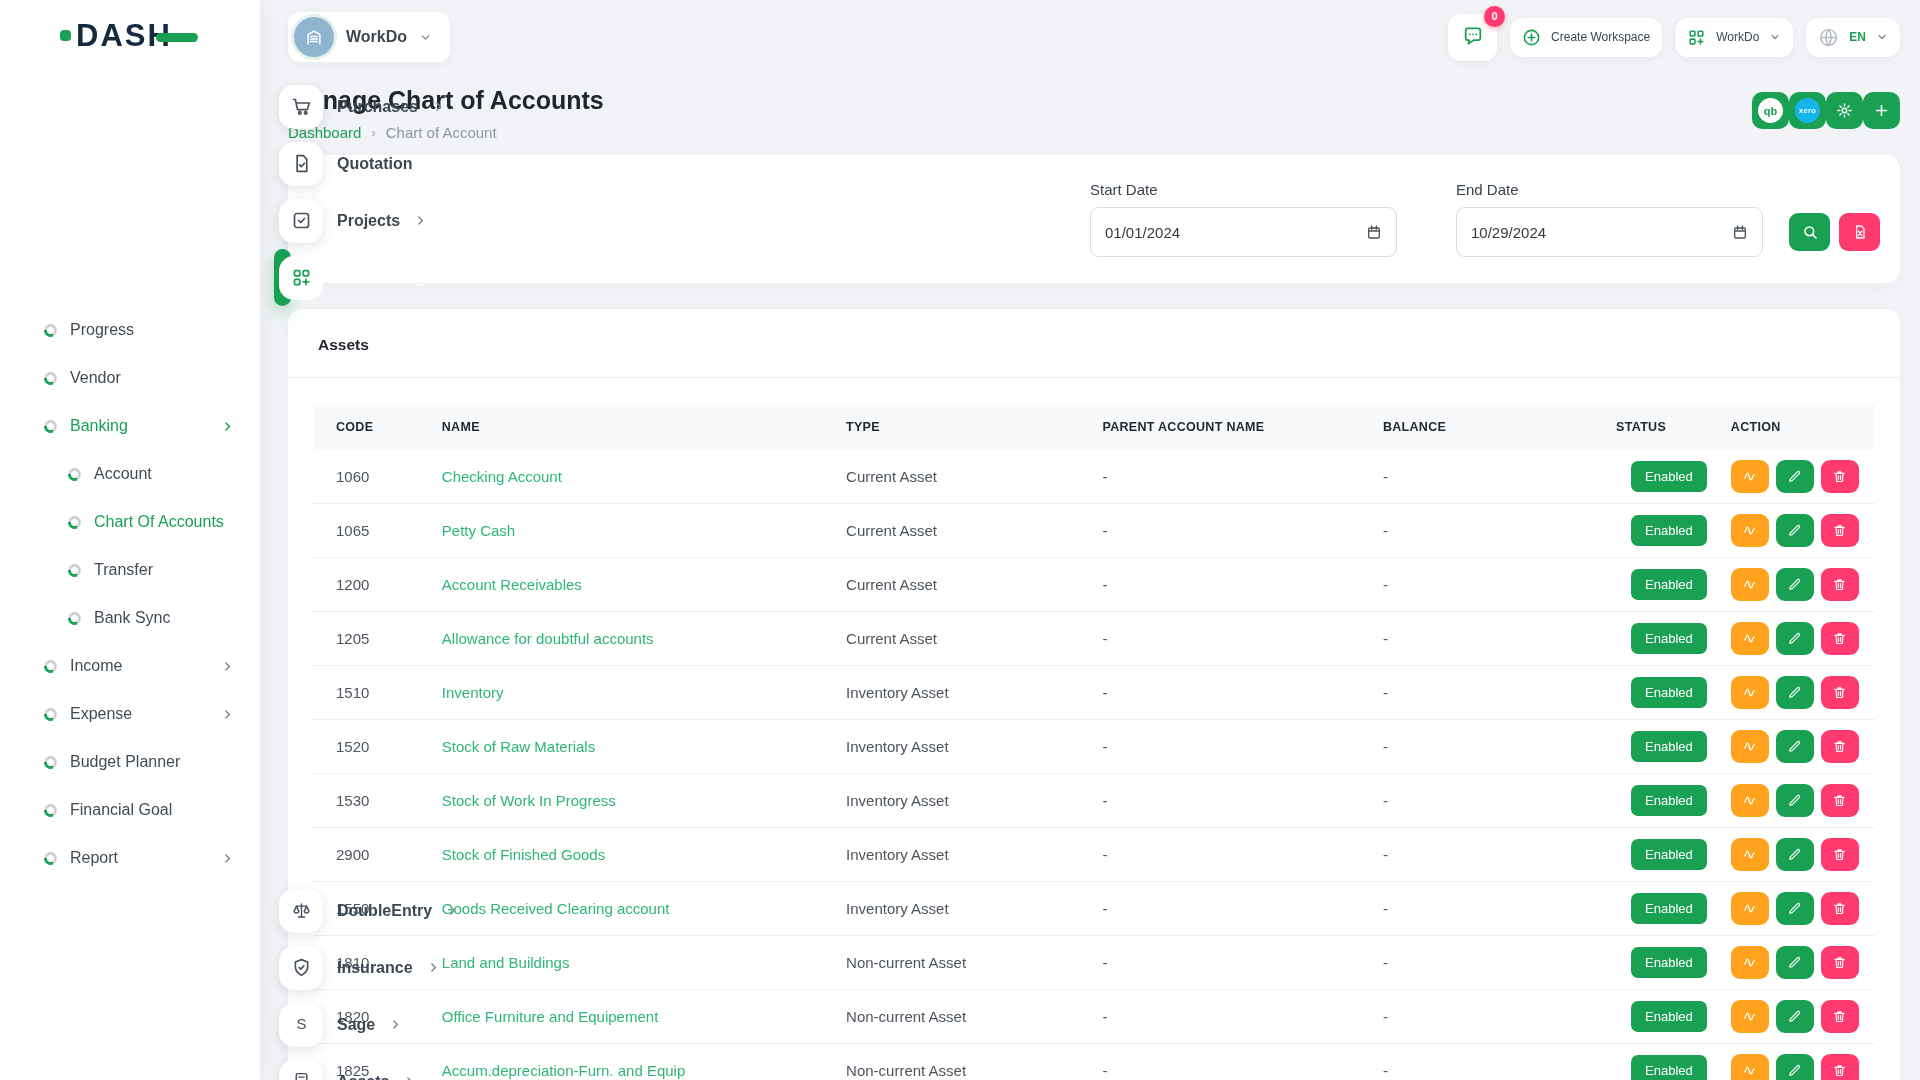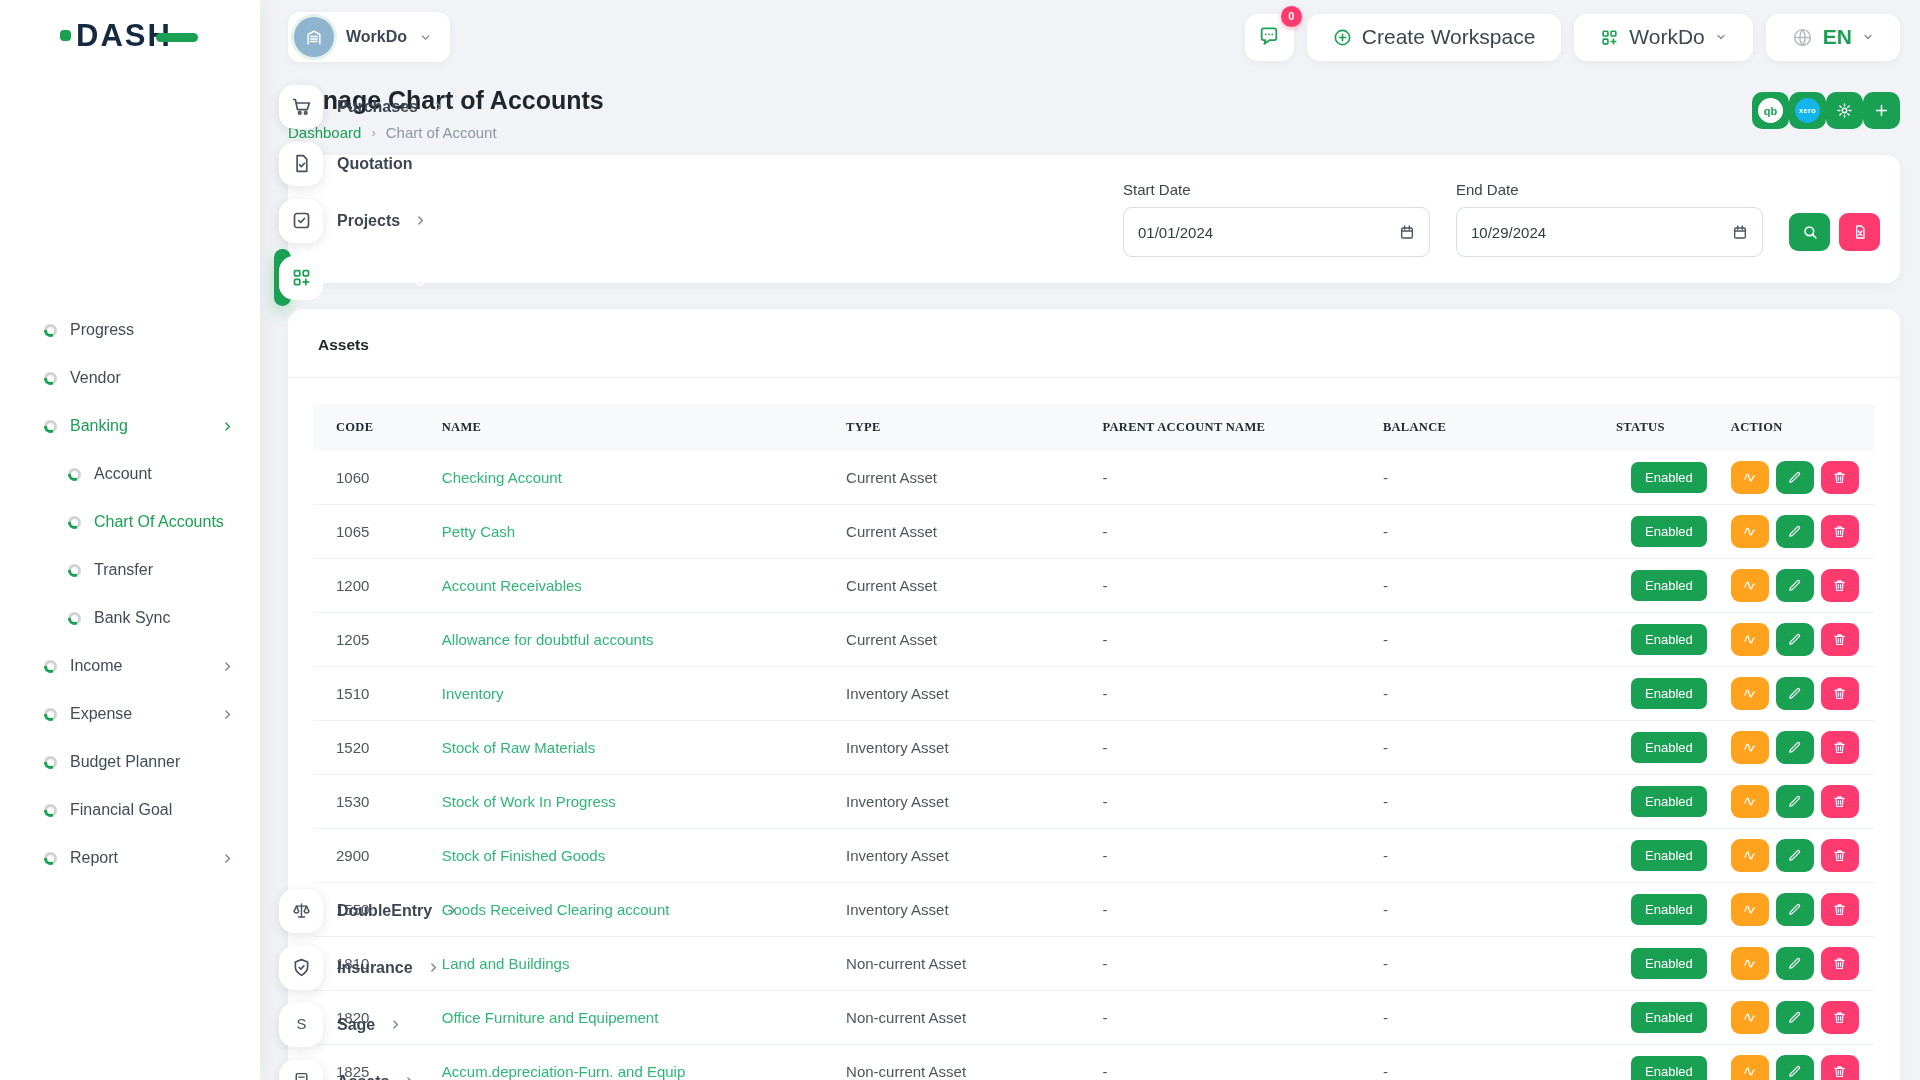--- a/index.html
+++ b/index.html
@@ -47,22 +47,22 @@
   .avatar svg{width:20px;height:20px;}
   .chip-name{font-size:16px;color:#3c4752;font-weight:600;}
   .top-right{margin-left:auto;display:flex;align-items:center;gap:13px;}
   .icon-chip{position:relative;width:49px;height:47px;background:#fff;border-radius:13px;
     display:flex;align-items:center;justify-content:center;color:#1aa053;
     box-shadow:0 2px 10px rgba(30,40,55,.05);cursor:pointer;}
   .icon-chip svg{width:22px;height:22px;}
   .count-badge{position:absolute;top:-8px;right:-8px;min-width:21px;height:21px;border-radius:11px;
     background:#ff3a6e;color:#fff;font-size:11px;font-weight:700;display:flex;align-items:center;
     justify-content:center;padding:0 6px;box-shadow:0 2px 5px rgba(255,58,110,.4);}
-  .pill{height:47px;display:flex;align-items:center;gap:10px;background:#fff;border-radius:13px;
-    padding:0 26px;font-size:21px;color:#3c4752;box-shadow:0 2px 10px rgba(30,40,55,.05);cursor:pointer;}
+  .pill{height:39px;display:flex;align-items:center;gap:10px;background:#fff;border-radius:13px;
+    padding:0 12px;font-size:12px;color:#3c4752;box-shadow:0 2px 10px rgba(30,40,55,.05);cursor:pointer;}
   .pill svg.g{width:19px;height:19px;color:#1aa053;}
   .pill svg.grey{width:21px;height:21px;color:#b3bac1;}
   .pill .chev svg{width:12px;height:12px;}
   .pill .lang{color:#1aa053;font-weight:600;}
 
   .page-head{display:flex;align-items:flex-start;padding:8px 20px 0 28px;}
   .page-title{font-size:25px;color:#20262c;margin:4px 0 9px;font-weight:700;}
   .crumbs{font-size:15px;display:flex;gap:10px;align-items:center;}
   .crumb-home{color:#1aa053;cursor:pointer;}
   .crumb-sep{color:#9aa3ac;font-size:13px;}
@@ -72,42 +72,42 @@
     display:flex;align-items:center;justify-content:center;color:#fff;padding:0;}
   .qa-btn svg{width:17px;height:17px;}
   .qb-circle{width:25px;height:25px;border-radius:50%;background:#fff;color:#1aa053;
     font-weight:800;font-size:11px;display:flex;align-items:center;justify-content:center;}
   .xero-circle{width:25px;height:25px;border-radius:50%;background:#13b5ea;color:#fff;
     font-weight:700;font-size:7.5px;display:flex;align-items:center;justify-content:center;letter-spacing:.3px;}
 
   .filter-card{margin:14px 20px 0 28px;background:#fff;border-radius:14px;
     padding:26px 20px;display:flex;justify-content:flex-end;align-items:flex-end;gap:26px;
     box-shadow:0 4px 16px rgba(30,40,55,.04);}
-  .fgroup{display:flex;flex-direction:column;gap:9px;}
+  .fgroup{display:flex;flex-direction:column;gap:9px;margin-left:33px;}
   .fgroup .flabel{font-size:15px;color:#3b434b;}
   .finput{width:307px;height:50px;border:1px solid #d8dde3;border-radius:9px;display:flex;
     align-items:center;justify-content:space-between;padding:0 14px;font-size:15px;color:#343b42;
     background:#fff;cursor:text;}
   .finput .cal{color:#4b535b;}
   .finput .cal svg{width:16px;height:16px;}
   .fbtns{display:flex;gap:9px;margin-bottom:6px;}
   .btn-sq{width:41px;height:38px;border-radius:9px;border:none;display:flex;align-items:center;
     justify-content:center;color:#fff;cursor:pointer;padding:0;}
   .btn-sq svg{width:16px;height:16px;}
   .btn-search{background:#1aa053;}
   .btn-reset{background:#ff3a6e;}
 
   .table-card{margin:26px 20px 0 28px;background:#fff;border-radius:14px 14px 0 0;
     box-shadow:0 4px 16px rgba(30,40,55,.04);padding-bottom:20px;}
   .section-title{padding:27px 30px 23px;font-size:15.5px;font-weight:700;color:#21272d;}
   .card-divider{height:1px;background:#eceff2;}
   .table-wrap{padding:26px 25px 0;}
   table{width:100%;border-collapse:collapse;}
   th{background:#f8f9fb;text-align:left;font-size:12.5px;letter-spacing:.3px;color:#212933;
-    padding:16px 12px;font-weight:700;text-transform:uppercase;white-space:nowrap;font-family:Liberation Serif, serif;}
+    padding:16px 12px;font-weight:700;text-transform:uppercase;white-space:nowrap;}
   th:first-child{padding-left:23px;border-radius:4px 0 0 4px;}
   th:last-child{border-radius:0 4px 4px 0;}
   td{padding:10px 12px;border-bottom:1px solid #eef1f4;font-size:15px;color:#4d555d;height:51px;}
   td:first-child{padding-left:23px;}
   a.acct-name{color:#2fb578;text-decoration:none;cursor:pointer;}
   .badge-status{display:inline-block;background:#1aa053;color:#fff;font-size:13px;
     padding:8px 14px;border-radius:7px;font-weight:500;margin-left:15px;}
   .acts{display:flex;gap:7px;}
   .act{width:38px;height:33px;border-radius:9px;border:none;display:flex;align-items:center;
     justify-content:center;color:#fff;cursor:pointer;padding:0;}

